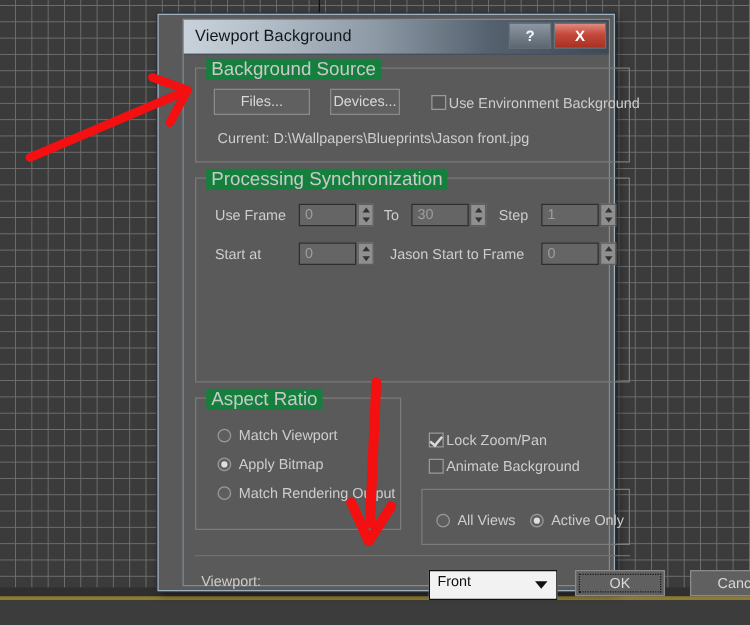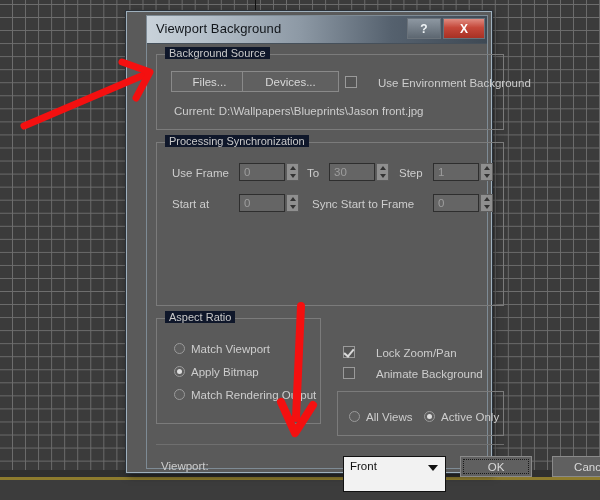--- a/index.html
+++ b/index.html
@@ -53,22 +53,22 @@
   }
   .titlebtn{position:absolute;top:2px;height:21px;border:1px solid #6a727a;box-sizing:border-box;
     display:flex;align-items:center;justify-content:center;font-size:12px;font-weight:bold;}
   #btn-help{right:46px;width:34px;background:linear-gradient(to bottom,#8d97a1,#5d6771);color:#f0f4f7;}
   #btn-close{right:2px;width:42px;
     background:linear-gradient(to bottom,#e08b80 0%,#c5483a 45%,#a83124 100%);color:#ffffff;}
 
   
   .group{position:absolute;border:1px solid #7b7b7b;box-sizing:border-box;}
   .group>.legend{
-    position:absolute;top:-8px;left:8px;background:#0f172a;padding:0 4px;
-    font-size:11px;color:#c9c9c9;white-space:nowrap;
+    position:absolute;top:-8px;left:8px;background:#15803d;padding:0 4px;
+    font-size:15px;color:#c9c9c9;white-space:nowrap;
   }
 
   .lbl{position:absolute;font-size:11.5px;color:#cdcdcd;white-space:nowrap;}
 
   
   .btn{
     position:absolute;box-sizing:border-box;
     background:#606060;border:1px solid #8a8a8a;
     color:#d8d8d8;font-size:11.5px;
     display:flex;align-items:center;justify-content:center;
@@ -97,33 +97,33 @@
   .radio{position:absolute;font-size:11.5px;color:#cdcdcd;white-space:nowrap;padding-left:17px;line-height:13px;}
   .radio::before{
     content:"";position:absolute;left:0;top:0px;width:11px;height:11px;border-radius:50%;
     background:#5e5e5e;border:1px solid #9a9a9a;box-sizing:border-box;
   }
   .radio.on::after{
     content:"";position:absolute;left:3px;top:3px;width:5px;height:5px;border-radius:50%;
     background:#dedede;
   }
   
-  .check{position:absolute;font-size:11.5px;color:#cdcdcd;white-space:nowrap;padding-left:33px;line-height:13px;}
+  .check{position:absolute;font-size:11.5px;color:#cdcdcd;white-space:nowrap;padding-left:14px;line-height:13px;}
   .check::before{
     content:"";position:absolute;left:0;top:-1px;width:12px;height:12px;
     background:#555;border:1px solid #9a9a9a;box-sizing:border-box;
   }
   .check.on::after{
     content:"";position:absolute;left:3px;top:0px;width:4px;height:8px;
     border-right:2px solid #d9d9d9;border-bottom:2px solid #d9d9d9;
     transform:rotate(40deg);
   }
 
   
-  #combo{position:absolute;left:196px;top:440px;width:103px;height:36px;
+  #combo{position:absolute;left:196px;top:440px;width:103px;height:24px;
     background:#f2f2f2;border:1px solid #111;box-sizing:border-box;}
   #combo-val{position:absolute;left:6px;top:3px;font-size:11.5px;color:#111;}
   #combo-arrow{position:absolute;right:7px;top:8px;width:0;height:0;
     border-left:5px solid transparent;border-right:5px solid transparent;border-top:6px solid #111;}
 
   #sep{position:absolute;left:9px;top:428px;width:348px;height:1px;background:#6f6f6f;}
 </style>
 </head>
 <body>
 
@@ -141,21 +141,21 @@
     <div id="titlebar">
       <div id="title-text">Viewport Background</div>
       <div class="titlebtn" id="btn-help">?</div>
       <div class="titlebtn" id="btn-close">X</div>
     </div>
 
     <div class="group" style="left:9px;top:38px;width:348px;height:76px;">
       <span class="legend">Background Source</span>
 
       <div class="btn" style="left:14px;top:16px;width:77px;height:21px;">Files...</div>
-      <div class="btn" style="left:85px;top:16px;width:97px;height:21px;">Devices...</div>
+      <div class="btn" style="left:107px;top:16px;width:56px;height:21px;">Devices...</div>
 
       <span class="check" style="left:188px;top:22px;">Use Environment Background</span>
 
       <span class="lbl" style="left:17px;top:50px;">Current: D:\Wallpapers\Blueprints\Jason front.jpg</span>
     </div>
 
     <div class="group" style="left:9px;top:126px;width:348px;height:164px;">
       <span class="legend">Processing Synchronization</span>
 
       <span class="lbl" style="left:15px;top:24px;">Use Frame</span>
@@ -187,21 +187,21 @@
 
       <span class="lbl" style="left:15px;top:55px;">Start at</span>
       <div class="spin" style="left:82px;top:51px;width:60px;">
         <div class="fld">0</div>
         <div class="sp">
             <i class="up"></i>
             <i class="dn"></i>
           </div>
       </div>
 
-      <span class="lbl" style="left:155px;top:55px;">Sync Start to Frame</span>
+      <span class="lbl" style="left:155px;top:55px;">Jason Start to Frame</span>
       <div class="spin" style="left:276px;top:51px;width:60px;">
         <div class="fld">0</div>
         <div class="sp">
             <i class="up"></i>
             <i class="dn"></i>
           </div>
       </div>
 
 
     </div>

